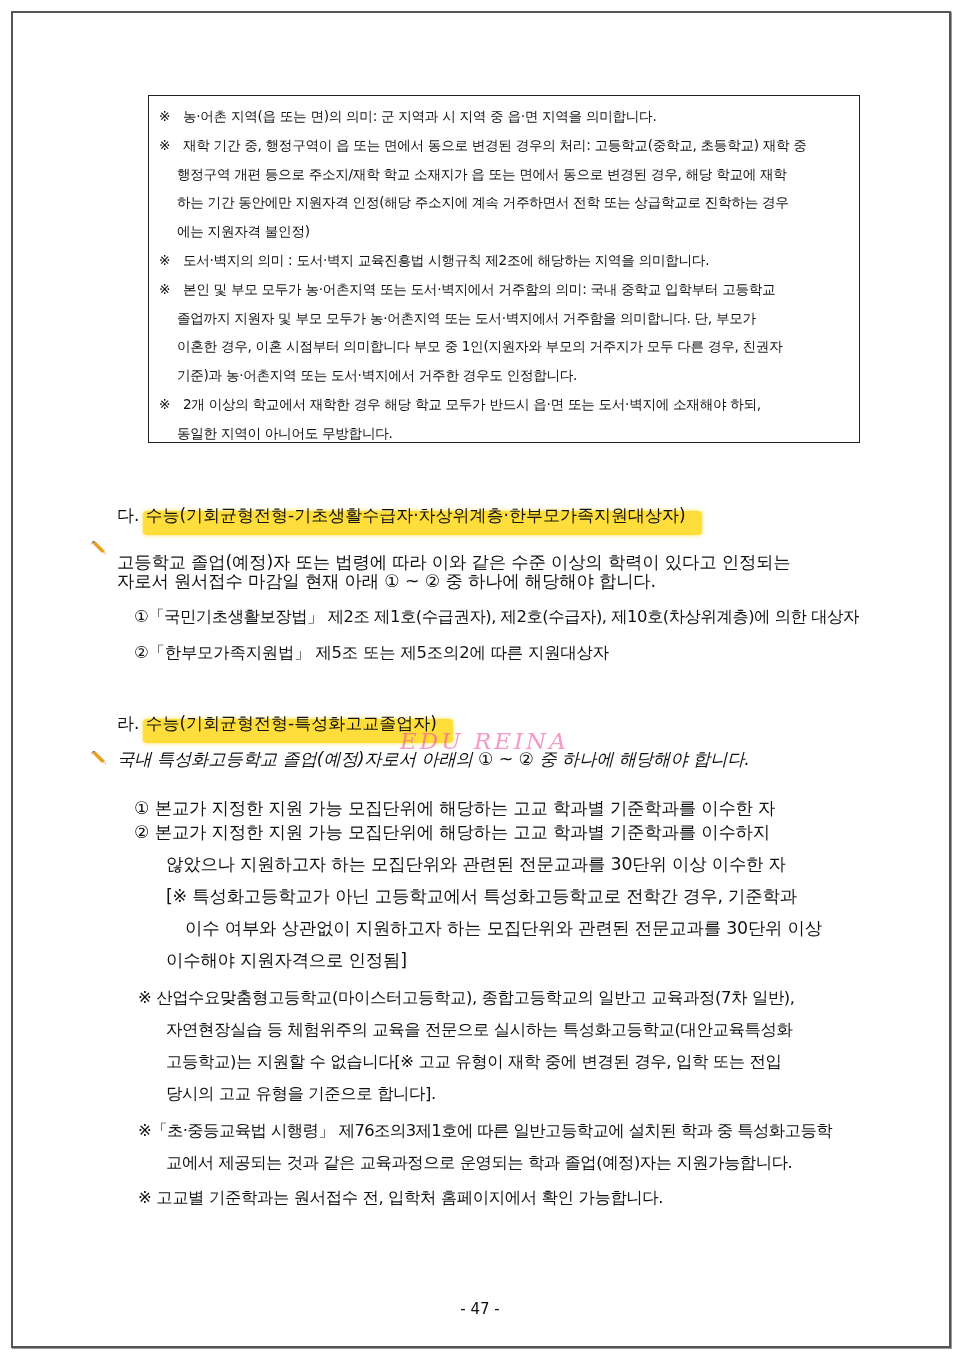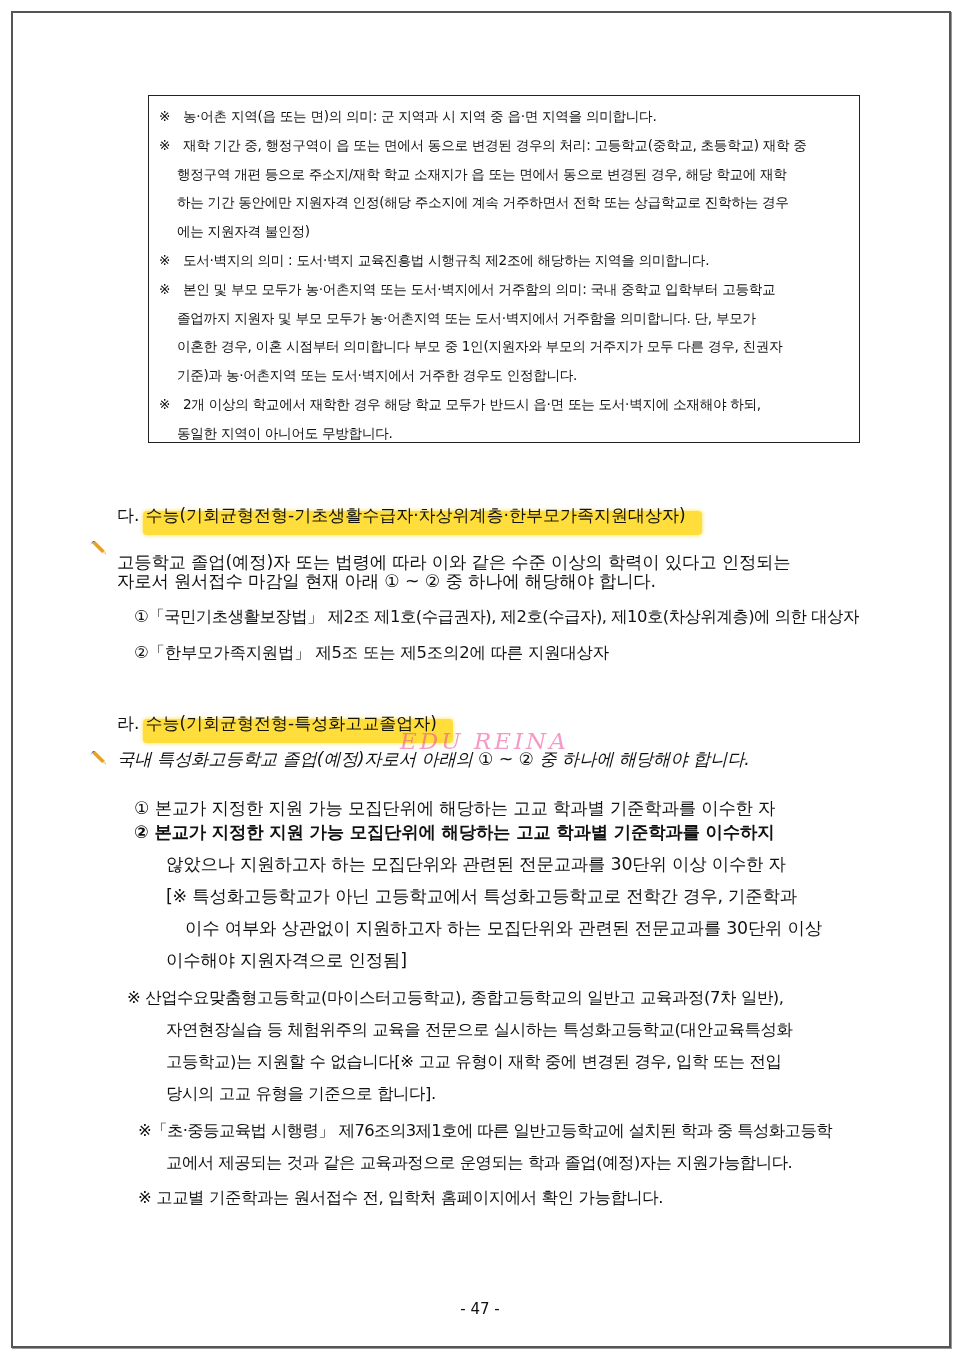--- a/index.html
+++ b/index.html
@@ -102,27 +102,27 @@
 <svg class="pencil" style="top:751px;" viewBox="0 0 18 14">
   <polygon points="3,2 6,0 16,10 13,12" fill="#e8a020"></polygon>
   <polygon points="13,12 16,10 17,13" fill="#f2d6a8"></polygon>
   <polygon points="16,12.4 17,13 16.2,13.2" fill="#333"></polygon>
   <polygon points="1,4 3,2 6,0 4,0" fill="#3050b0"></polygon>
   <polygon points="0,5 1,4 4,1 3,2" fill="#c03030"></polygon>
 </svg>
 <div class="body-line" style="left:117px; top:747px;font-style:italic;">국내 특성화고등학교 졸업(예정)자로서 아래의 ① ~ ② 중 하나에 해당해야 합니다.</div>
 <div class="body-line" style="left:134px; top:784px;margin-top:12px;">① 본교가 지정한 지원 가능 모집단위에 해당하는 고교 학과별 기준학과를 이수한 자</div>
 
-<div class="body-line" style="left:134px; top:820px;font-weight:bold;">② 본교가 지정한 지원 가능 모집단위에 해당하는 고교 학과별 기준학과를 이수하지</div>
+<div class="body-line" style="left:134px; top:820px;">② 본교가 지정한 지원 가능 모집단위에 해당하는 고교 학과별 기준학과를 이수하지</div>
 <div class="body-line" style="left:166px; top:852px;">않았으나 지원하고자 하는 모집단위와 관련된 전문교과를 30단위 이상 이수한 자</div>
 <div class="body-line" style="left:166px; top:884px;">[※ 특성화고등학교가 아닌 고등학교에서 특성화고등학교로 전학간 경우, 기준학과</div>
 <div class="body-line" style="left:166px; top:916px;margin-left:19px;">이수 여부와 상관없이 지원하고자 하는 모집단위와 관련된 전문교과를 30단위 이상</div>
 <div class="body-line" style="left:166px; top:948px;">이수해야 지원자격으로 인정됨]</div>
 
-<div class="body-line" style="left:127px; top:986px; font-size:16.4px; letter-spacing:-0.4px;">※ 산업수요맞춤형고등학교(마이스터고등학교), 종합고등학교의 일반고 교육과정(7차 일반),</div>
+<div class="body-line" style="left:138px; top:986px; font-size:16.4px; letter-spacing:-0.4px;">※ 산업수요맞춤형고등학교(마이스터고등학교), 종합고등학교의 일반고 교육과정(7차 일반),</div>
 <div class="body-line" style="left:166px; top:1018px; font-size:16.4px; letter-spacing:-0.4px;">자연현장실습 등 체험위주의 교육을 전문으로 실시하는 특성화고등학교(대안교육특성화</div>
 <div class="body-line" style="left:166px; top:1050px; font-size:16.4px; letter-spacing:-0.4px;">고등학교)는 지원할 수 없습니다[※ 고교 유형이 재학 중에 변경된 경우, 입학 또는 전입</div>
 <div class="body-line" style="left:166px; top:1082px; font-size:16.4px; letter-spacing:-0.4px;">당시의 고교 유형을 기준으로 합니다].</div>
 
 <div class="body-line" style="left:138px; top:1119px; font-size:16.4px; letter-spacing:-0.6px;">※「초·중등교육법 시행령」 제76조의3제1호에 따른 일반고등학교에 설치된 학과 중 특성화고등학</div>
 <div class="body-line" style="left:166px; top:1151px; font-size:16.4px; letter-spacing:-0.5px;">교에서 제공되는 것과 같은 교육과정으로 운영되는 학과 졸업(예정)자는 지원가능합니다.</div>
 
 <div class="body-line" style="left:138px; top:1186px; font-size:16.4px; letter-spacing:-0.4px;">※ 고교별 기준학과는 원서접수 전, 입학처 홈페이지에서 확인 가능합니다.</div>
 
 <div class="page-num">- 47 -</div>

